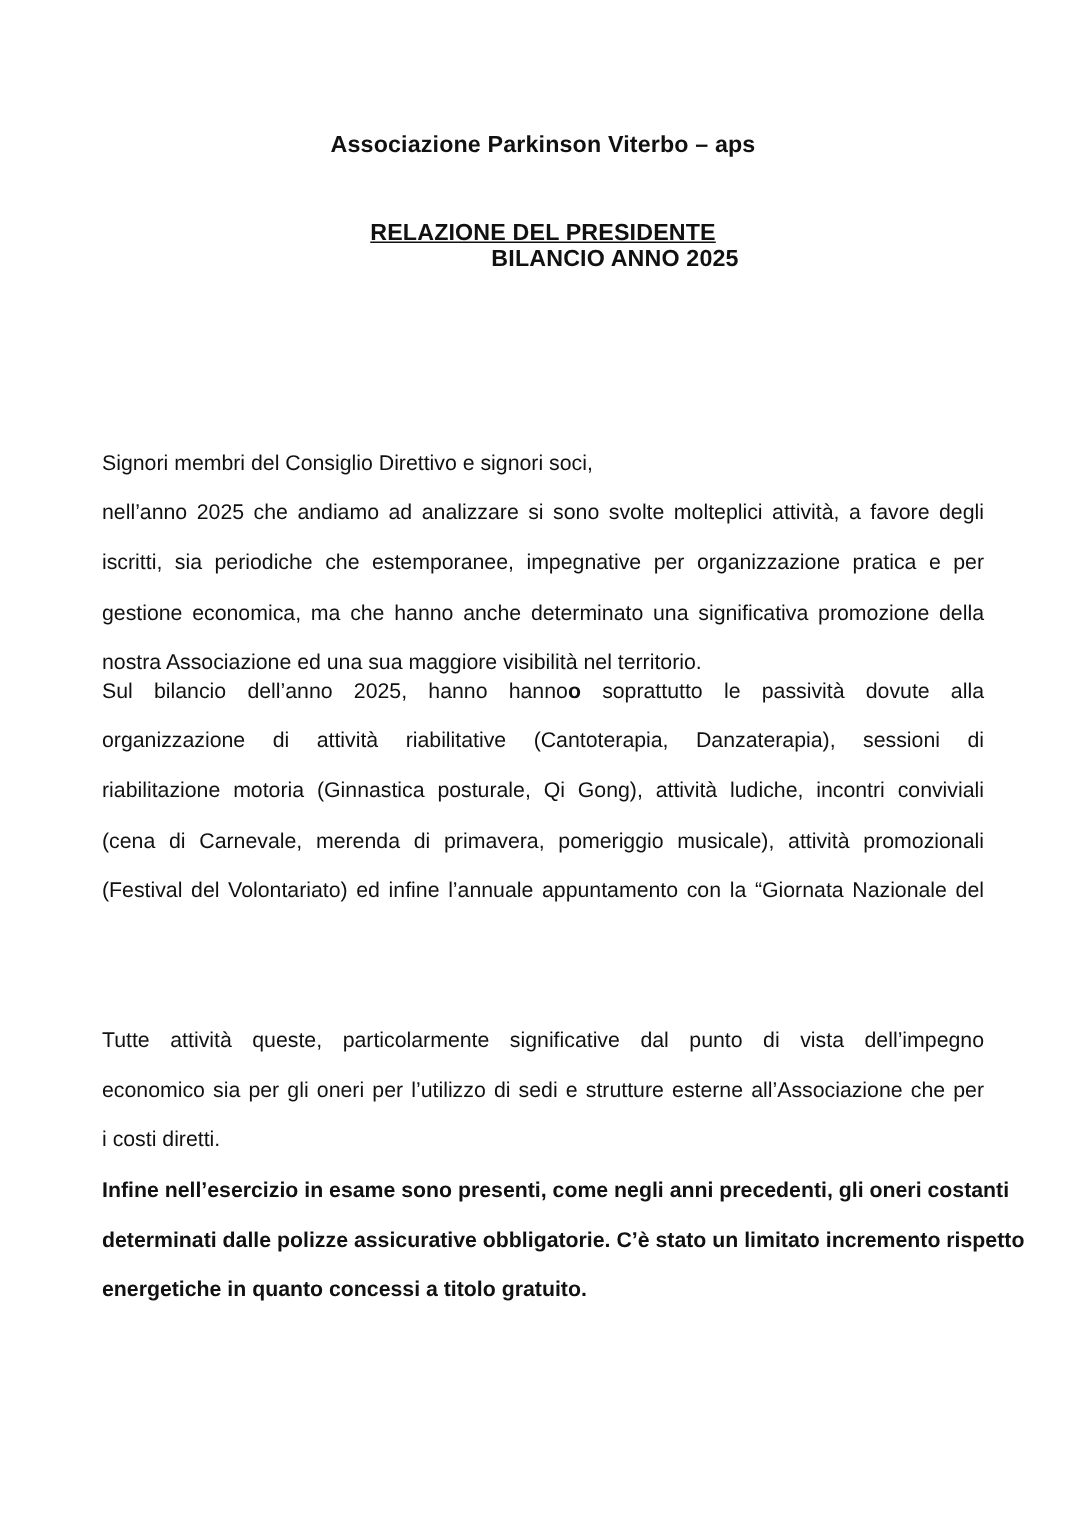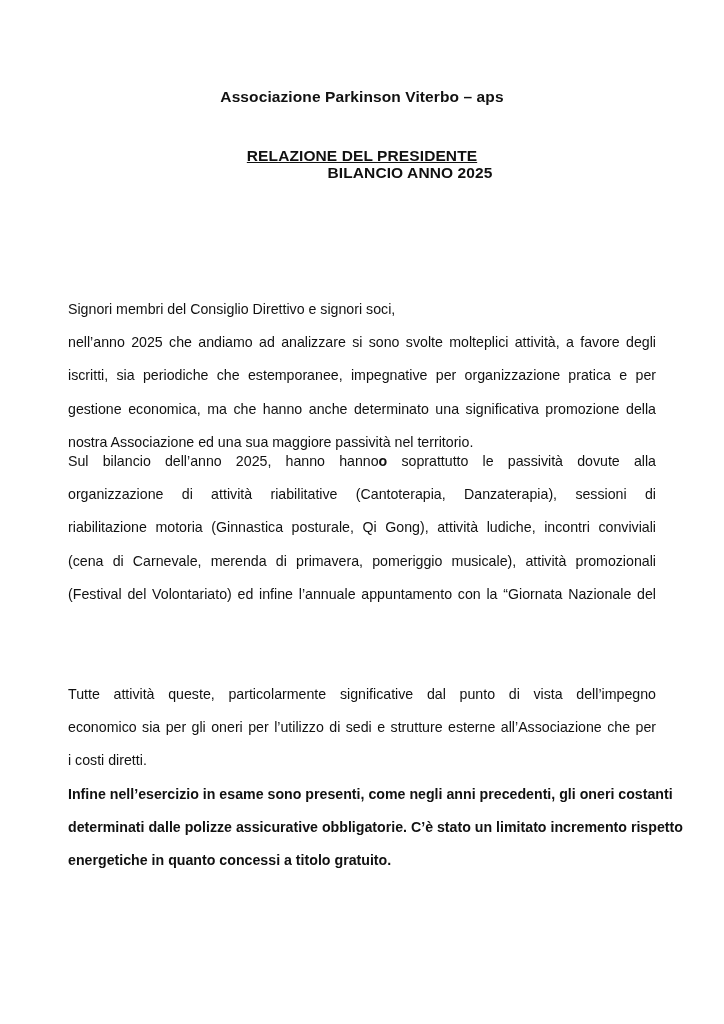--- a/index.html
+++ b/index.html
@@ -65,21 +65,21 @@
 
   <div class="title t1">Associazione Parkinson Viterbo – aps</div>
   <div class="title t2">RELAZIONE DEL PRESIDENTE</div>
   <div class="title t3">BILANCIO ANNO 2025</div>
 
   <div class="body-text p1">
     <span class="line last">Signori membri del Consiglio Direttivo e signori soci,</span>
     <span class="line">nell’anno 2025 che andiamo ad analizzare si sono svolte molteplici attività,  a favore degli</span>
     <span class="line">iscritti,  sia periodiche che estemporanee, impegnative per organizzazione pratica e per</span>
     <span class="line">gestione economica, ma che hanno anche determinato una significativa promozione della</span>
-    <span class="line last">nostra Associazione ed una sua maggiore passività nel territorio.</span>
+    <span class="line last">nostra Associazione ed una sua maggiore visibilità nel territorio.</span>
   </div>
 
   <div class="body-text p2">
     <span class="line"><span>Sul bilancio dell’anno 2025, hanno hanno</span><b class="inline-bold">o</b><span> soprattutto le passività dovute alla</span></span>
     <span class="line">organizzazione di attività riabilitative (Cantoterapia, Danzaterapia), sessioni di</span>
     <span class="line">riabilitazione motoria (Ginnastica posturale, Qi Gong), attività ludiche, incontri conviviali</span>
     <span class="line">(cena di Carnevale, merenda di primavera, pomeriggio musicale), attività promozionali</span>
     <span class="line">(Festival del Volontariato) ed infine l’annuale appuntamento con la “Giornata Nazionale del</span>
   </div>
 

